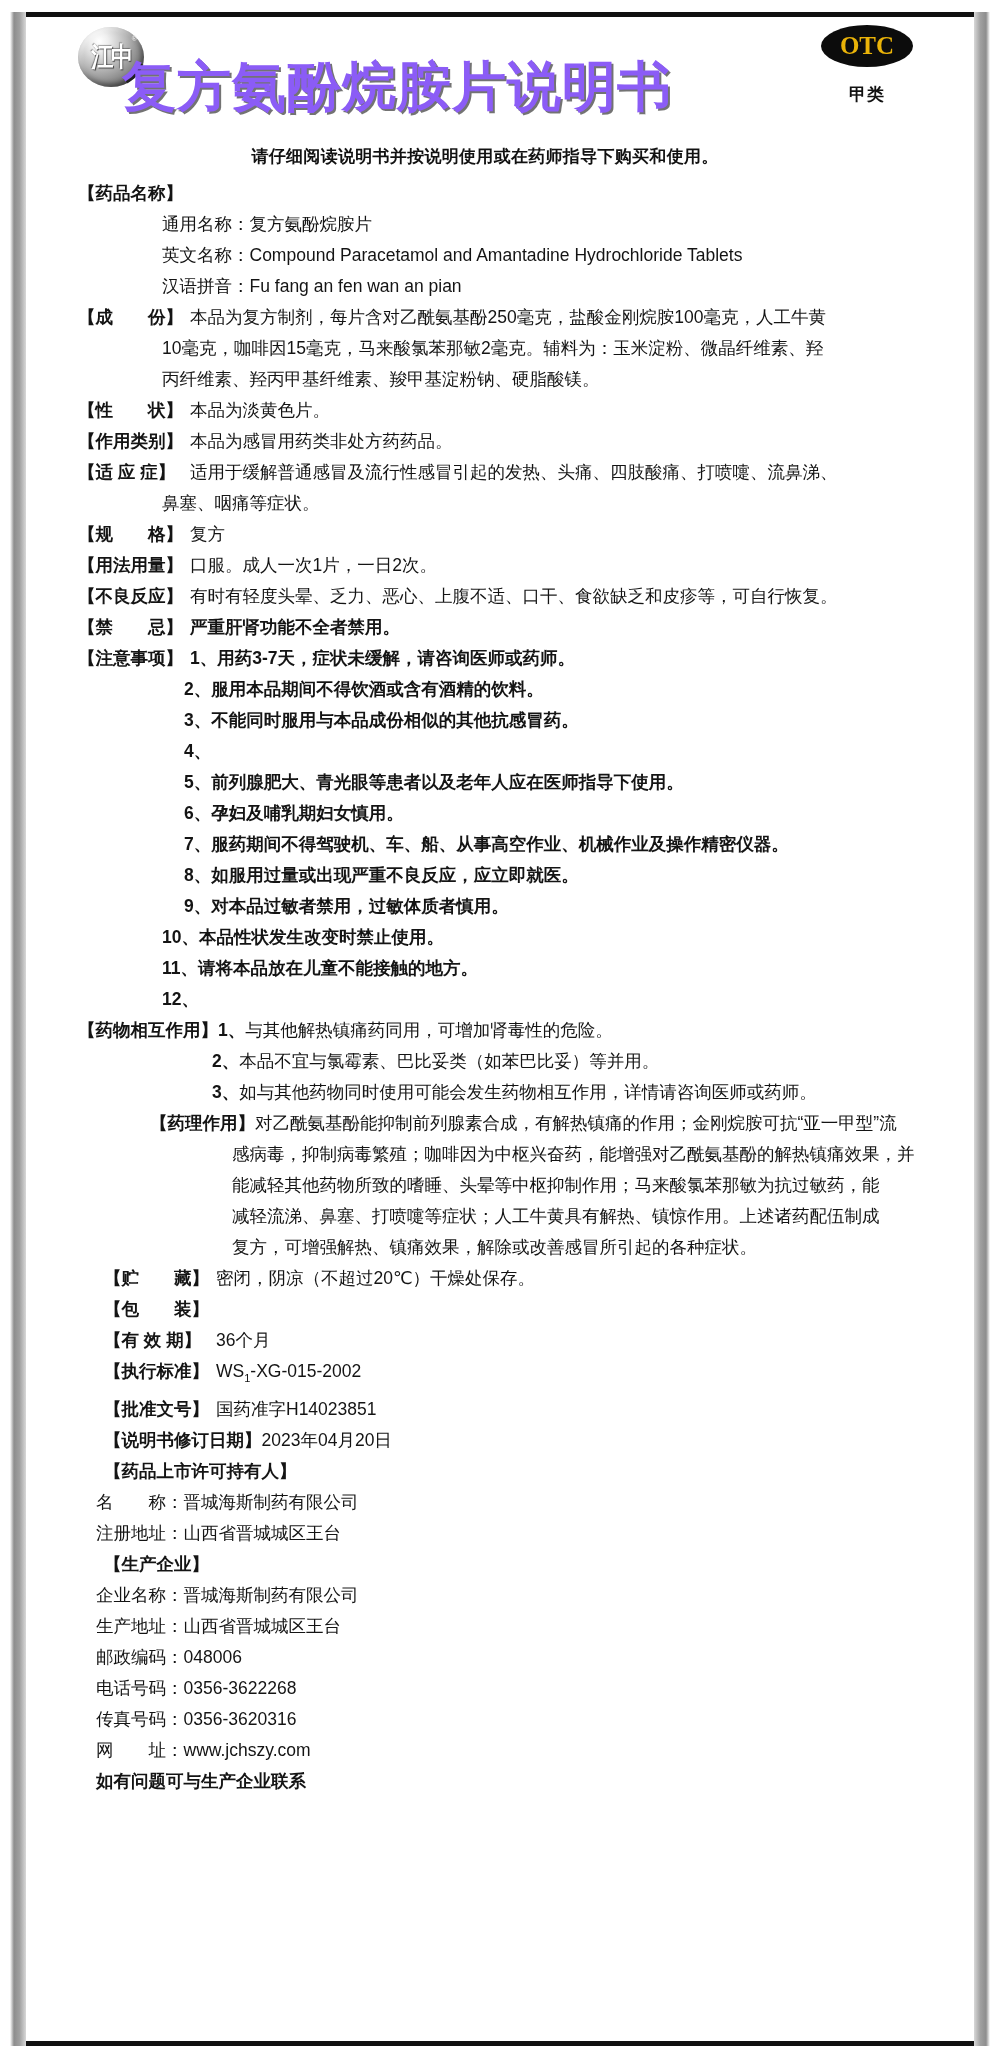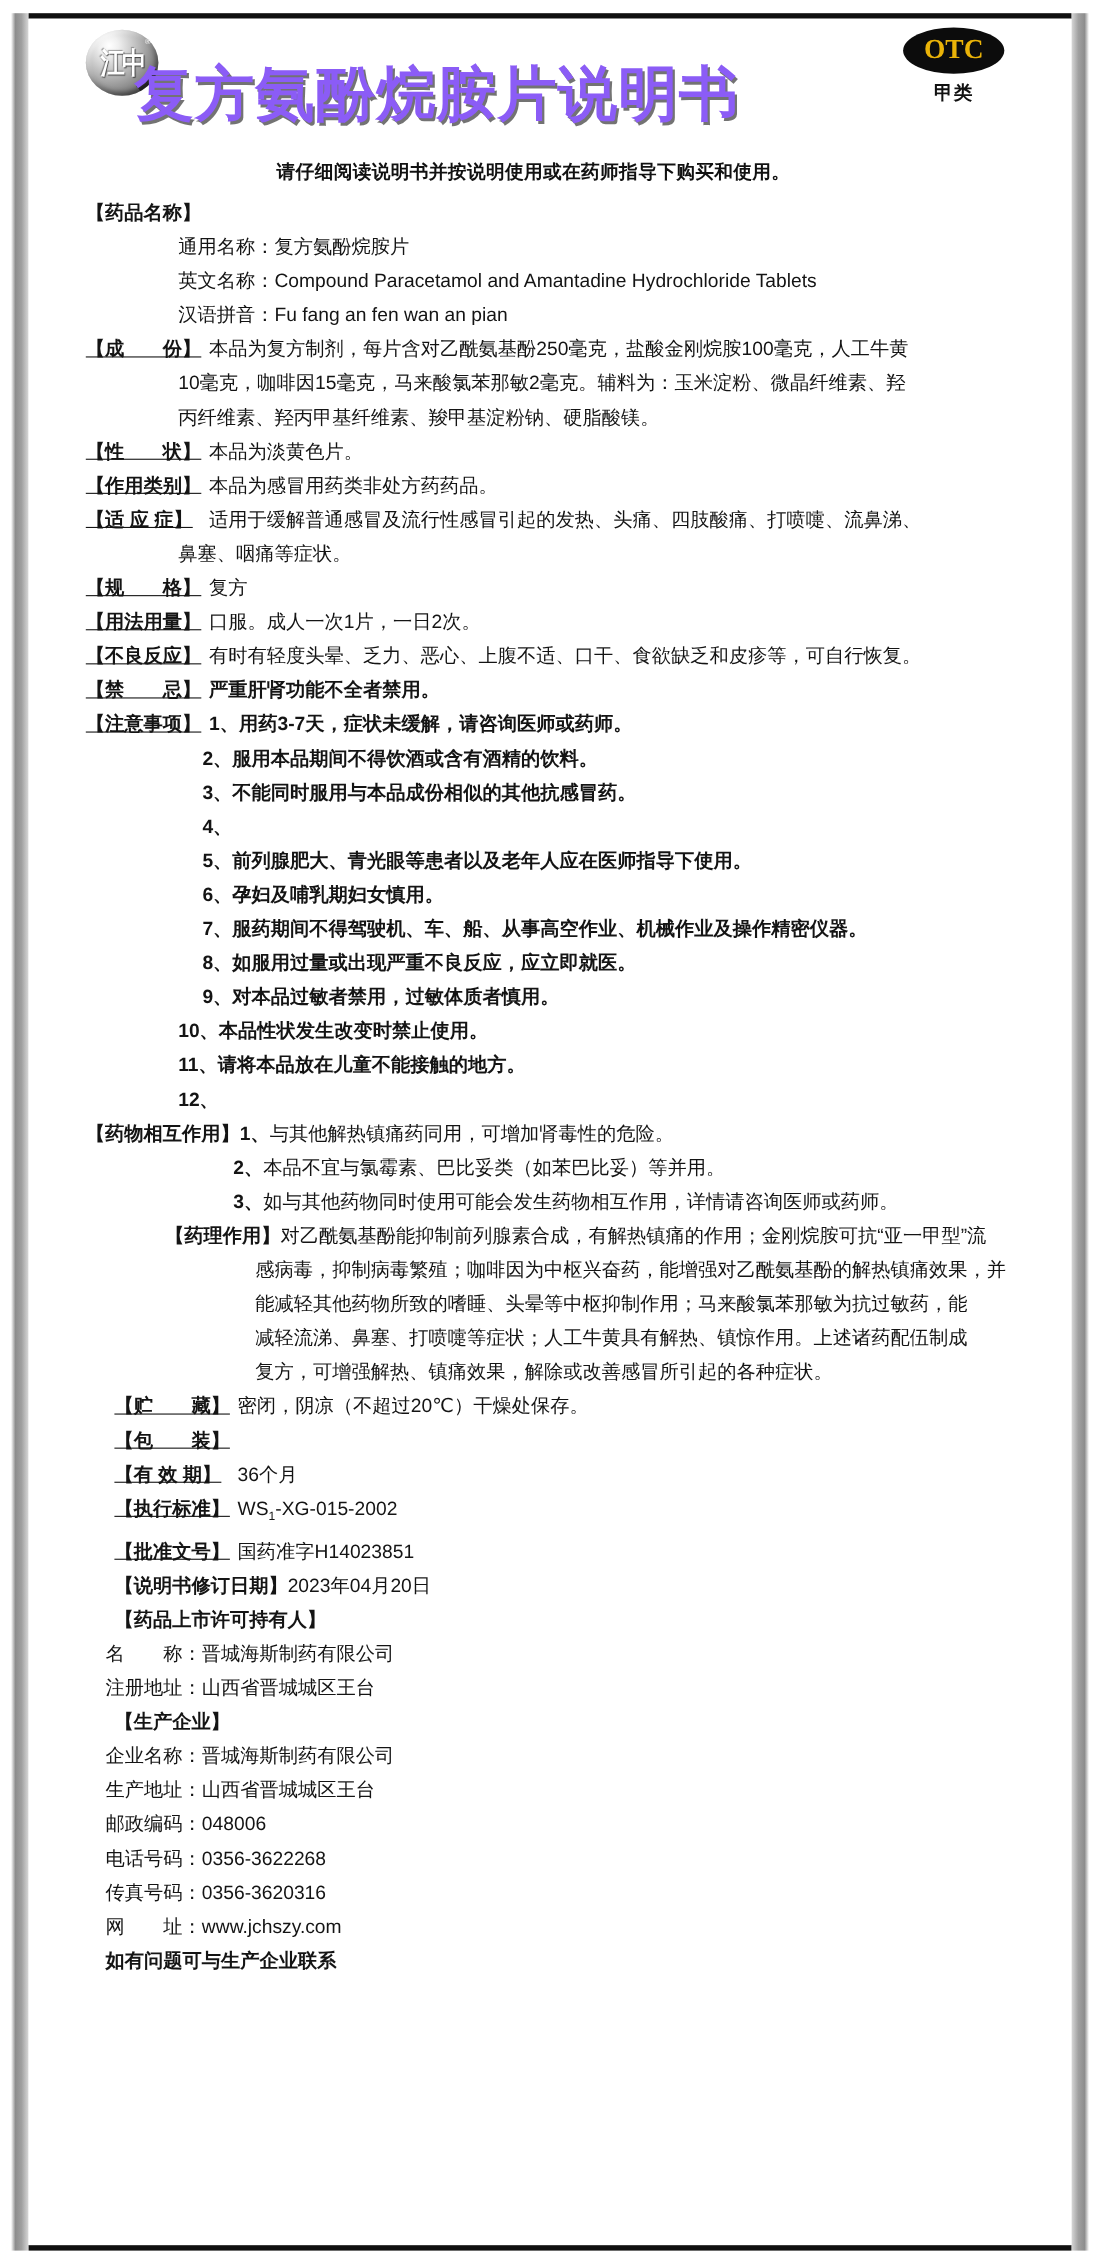--- a/index.html
+++ b/index.html
@@ -128,21 +128,21 @@
     justify-content: center;
   }
   .otc-oval .otc-text {
     color: #eab308;
     font-family: "Liberation Serif", "DejaVu Serif", serif;
     font-size: 25px;
     font-weight: bold;
     letter-spacing: 0px;
   }
   .otc-cat {
-    margin-top: 6px;
+    margin-top: 16px;
     font-size: 17px;
     font-weight: bold;
     color: #111111;
     letter-spacing: 1px;
   }
 
   .subtitle {
     text-align: center;
     font-size: 17px;
     font-weight: bold;
@@ -168,21 +168,21 @@
     white-space: nowrap;
   }
 
   .lbl {
     flex: 0 0 auto;
     font-weight: bold;
     letter-spacing: 0;
     margin-left: 28px;
   }
   
-  .lbl.w6 { width: 112px; text-decoration: underline; }
+  .lbl.w6 { width: 112px; }
 
   .txt { flex: 0 0 auto; }
   .txt.b { font-weight: bold; }
 
   
   .ind-112 { padding-left: 112px; }
   .ind-134 { padding-left: 134px; }
   .ind-162 { padding-left: 162px; }
 
   .num {

